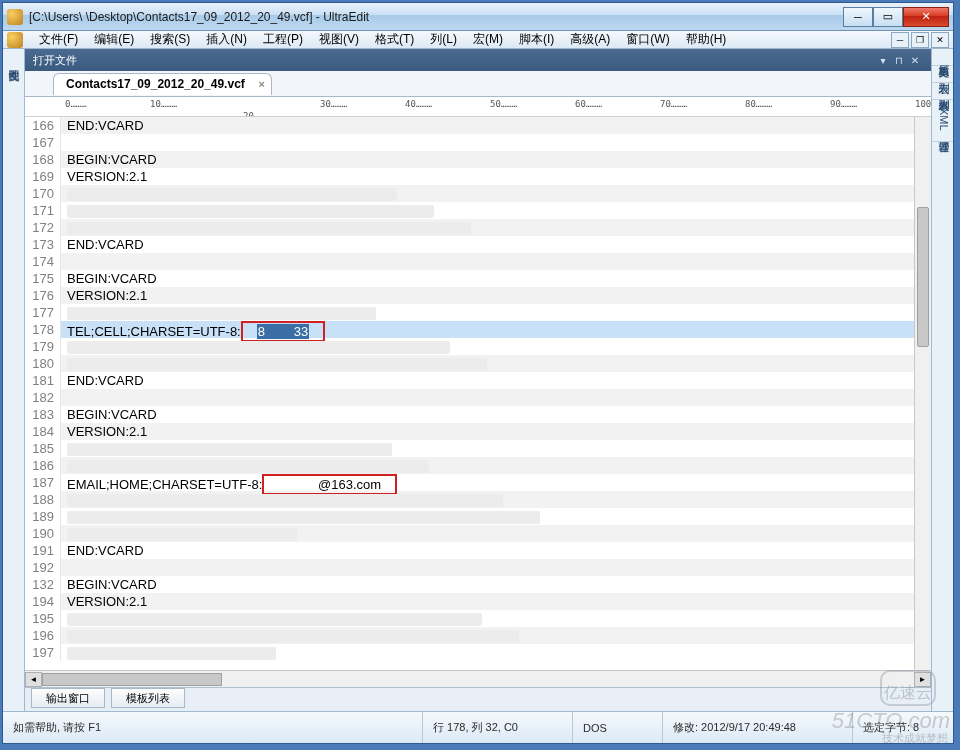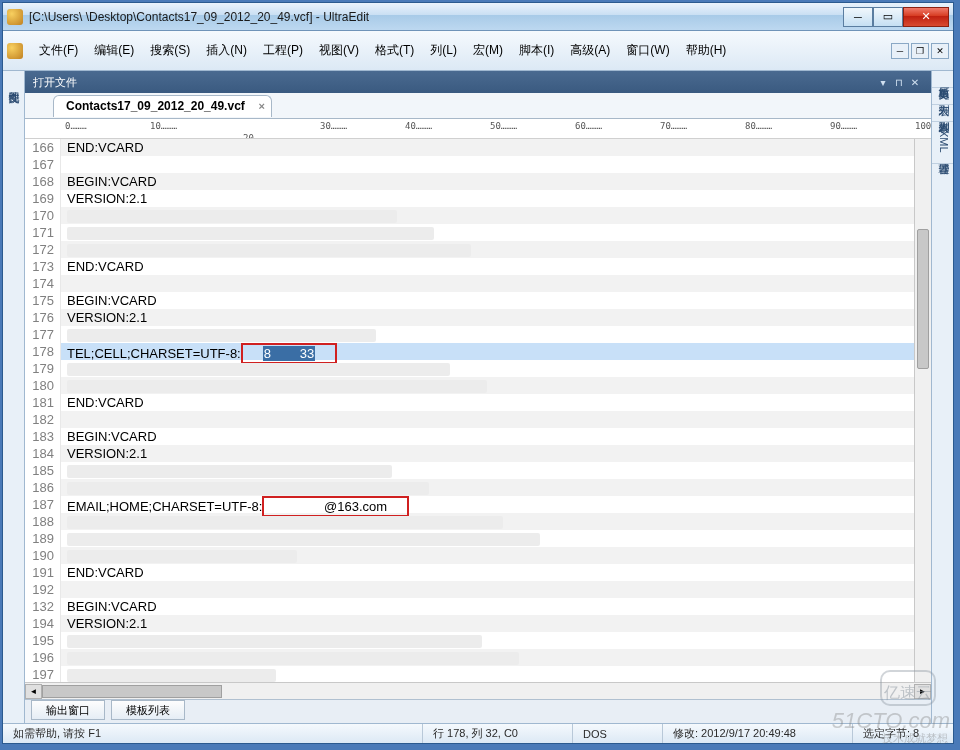--- a/index.html
+++ b/index.html
@@ -7,21 +7,21 @@
 
 .window-frame { position: absolute; top: 2px; left: 2px; width: 952px; height: 742px; background: #d6e5f5; border: 1px solid #2b5a8f; display: flex; flex-direction: column; }
 
 .titlebar { height: 28px; background: linear-gradient(to bottom, #eaf3fc 0%, #c9dff3 45%, #a8cbe8 46%, #bdd8f0 100%); display: flex; align-items: center; padding: 0 4px; border-bottom: 1px solid #6f93b8; }
 .titlebar-icon { width: 16px; height: 16px; margin-right: 6px; background: radial-gradient(circle at 30% 30%, #f8d060, #c08020); border-radius: 3px; }
 .titlebar-text { flex: 1; font-size: 12px; color: #1a1a1a; }
 .win-buttons { display: flex; gap: 0; }
 .win-btn { width: 30px; height: 20px; border: 1px solid #5a7da0; background: linear-gradient(to bottom, #f0f7fc, #c5dff3); font-size: 11px; display: flex; align-items: center; justify-content: center; cursor: pointer; }
 .win-btn.close { width: 46px; background: linear-gradient(to bottom, #f07a6a, #d63a20 45%, #c02010 46%, #d84a30); color: #fff; border-color: #8a2010; }
 
-.menubar { height: 40px; background: linear-gradient(to bottom, #f5f9fd, #dce9f5); display: flex; align-items: center; padding: 0 4px; font-size: 12px; border-bottom: 1px solid #a0b8d0; }
+.menubar { height: 18px; background: linear-gradient(to bottom, #f5f9fd, #dce9f5); display: flex; align-items: center; padding: 0 4px; font-size: 12px; border-bottom: 1px solid #a0b8d0; }
 .menubar-icon { width: 16px; height: 16px; background: radial-gradient(circle at 30% 30%, #f8d060, #c08020); border-radius: 3px; margin-right: 8px; }
 .menu-item { padding: 4px 8px; cursor: pointer; }
 .mdi-buttons { margin-left: auto; display: flex; gap: 2px; }
 .mdi-btn { width: 18px; height: 16px; border: 1px solid #8aa8c5; background: #e8f0f8; font-size: 9px; display: flex; align-items: center; justify-content: center; cursor: pointer; }
 
 .workspace { flex: 1; display: flex; min-height: 0; }
 
 .left-rail { width: 22px; background: #e8f0f8; border-right: 1px solid #a0b8d0; display: flex; flex-direction: column; align-items: center; padding-top: 6px; font-size: 11px; }
 .left-rail-tab { writing-mode: vertical-rl; padding: 6px 2px; cursor: pointer; color: #2a4a70; }
 
@@ -42,35 +42,35 @@
 .ruler-tick { position: absolute; top: 2px; font-family: monospace; }
 
 .editor-wrap { flex: 1; display: flex; min-height: 0; }
 .editor-body { flex: 1; overflow: hidden; background: #fff; font-family: "Courier New", monospace; font-size: 13px; line-height: 17px; position: relative; }
 .code-line { display: flex; height: 17px; }
 .gutter { width: 36px; text-align: right; padding-right: 6px; color: #808080; background: #fff; border-right: 1px solid #e8e8e8; user-select: none; }
 .line-text { padding-left: 6px; white-space: pre; }
 .line-even { background: #f2f2f2; }
 .line-highlight { background: #c8e0f8; }
 .sel { background: #3a6ea5; color: #fff; padding: 0 1px; }
-.redbox { border: 2px solid #d02020; display: inline-block; padding: 0 20px; }
+.redbox { border: 2px solid #d02020; display: inline-block; padding: 0 14px; }
 .blur-region { display: inline-block; background: #ececec; border-radius: 2px; height: 13px; vertical-align: middle; }
 
 .vscroll { width: 17px; background: #f0f0f0; border-left: 1px solid #c8c8c8; position: relative; }
 .vscroll-thumb { position: absolute; left: 2px; right: 2px; top: 90px; height: 140px; background: #c8c8c8; border: 1px solid #a0a0a0; border-radius: 2px; }
 
 .hscroll { height: 17px; background: #f0f0f0; border-top: 1px solid #c8c8c8; display: flex; align-items: center; }
 .hscroll-btn { width: 17px; height: 15px; background: #e0e0e0; border: 1px solid #b0b0b0; display: flex; align-items: center; justify-content: center; font-size: 8px; }
 .hscroll-track { flex: 1; height: 15px; background: #f0f0f0; position: relative; }
 .hscroll-thumb { position: absolute; left: 0; width: 180px; top: 1px; bottom: 1px; background: #c8c8c8; border: 1px solid #a0a0a0; }
 
 .bottom-tabs { height: 24px; background: #e8eef5; border-top: 1px solid #b0c0d0; display: flex; align-items: flex-start; padding: 0 6px; gap: 6px; }
 .bottom-tab { height: 20px; padding: 0 14px; background: linear-gradient(to bottom, #fdfdfd, #e5edf5); border: 1px solid #a8b8c8; font-size: 11px; display: flex; align-items: center; cursor: pointer; }
 
-.statusbar { height: 20px; background: linear-gradient(to bottom, #f5f9fd, #dce9f5); border-top: 1px solid #a0b8d0; display: flex; align-items: center; font-size: 11px; color: #2a2a2a; }
+.statusbar { height: 32px; background: linear-gradient(to bottom, #f5f9fd, #dce9f5); border-top: 1px solid #a0b8d0; display: flex; align-items: center; font-size: 11px; color: #2a2a2a; }
 .status-cell { padding: 0 10px; border-right: 1px solid #b8c8d8; height: 100%; display: flex; align-items: center; }
 .status-cell.wide { flex: 1; }
 
 .watermark { position: absolute; right: 10px; bottom: 16px; font-size: 22px; color: rgba(120,120,120,0.35); font-style: italic; pointer-events: none; font-family: Arial; }
 .watermark-sub { position: absolute; right: 12px; bottom: 4px; font-size: 11px; color: rgba(120,120,120,0.4); pointer-events: none; }
 .watermark-logo { position: absolute; right: 24px; bottom: 44px; width: 56px; height: 36px; border: 2px solid rgba(140,150,160,0.4); border-radius: 10px; pointer-events: none; display:flex; align-items:flex-end; justify-content:center; color: rgba(140,150,160,0.5); font-size:16px;}
 </style>
 </head>
 <body>
 

